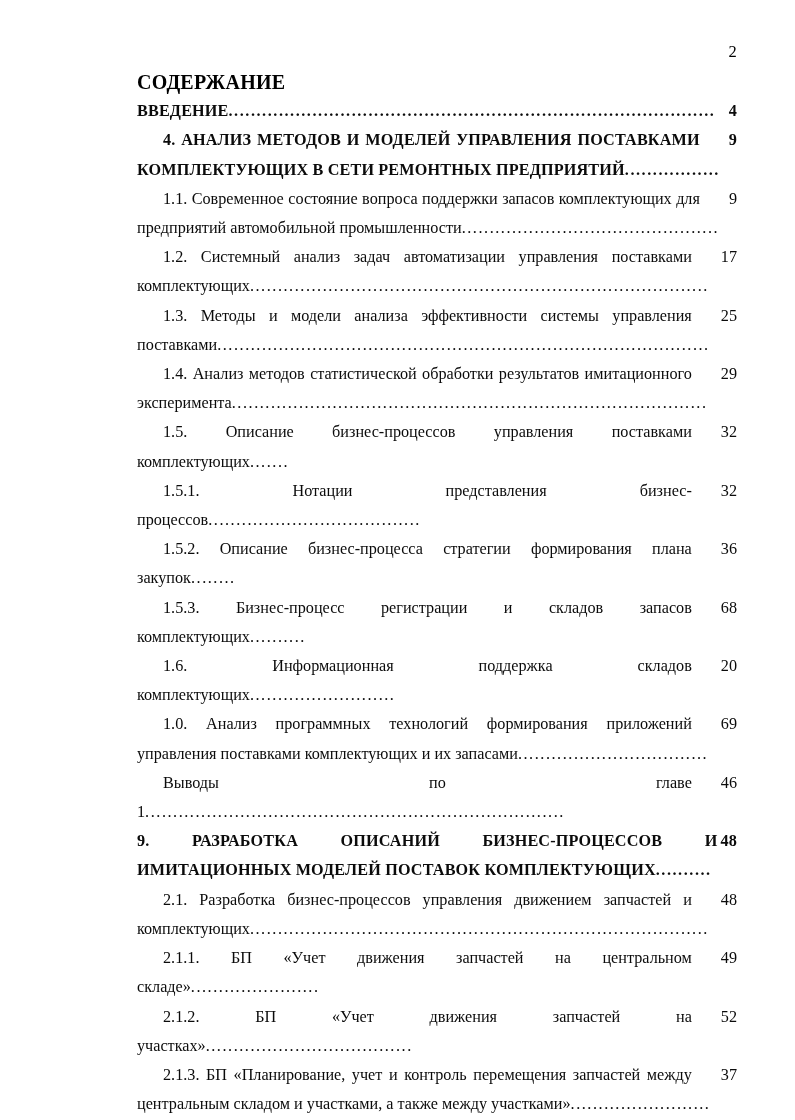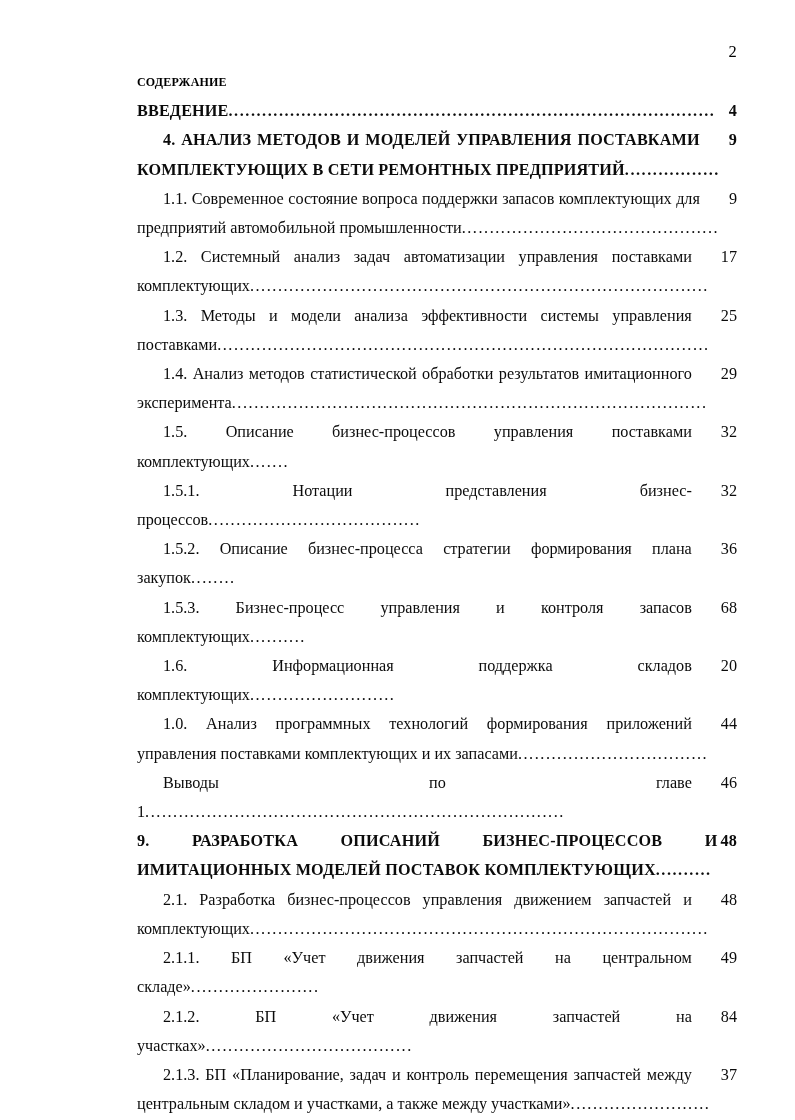--- a/index.html
+++ b/index.html
@@ -82,21 +82,21 @@
   }
 
   
   .heading {
     font-weight: 700;
     letter-spacing: .15px;
   }
 
   .title-line {
     font-weight: 700;
-    font-size: 12px;
+    font-size: 20px;
     line-height: 29.2px;
     letter-spacing: .2px;
   }
 
   
   .page {
     -webkit-font-smoothing: antialiased;
   }
 </style>
 </head>
@@ -113,29 +113,29 @@
     <div id="toc-entries">
         <div class="entry heading" style="text-indent: 0px;"><span class="num" style="font-weight: 700;">4</span><span class="label">ВВЕДЕНИЕ</span><span class="leader">.......................................................................................</span></div>
         <div class="entry heading" style="text-indent: 26px;"><span class="num" style="font-weight: 700;">9</span><span class="label">4. АНАЛИЗ МЕТОДОВ И МОДЕЛЕЙ УПРАВЛЕНИЯ ПОСТАВКАМИ КОМПЛЕКТУЮЩИХ В СЕТИ РЕМОНТНЫХ ПРЕДПРИЯТИЙ</span><span class="leader">.................</span></div>
         <div class="entry" style="text-indent: 26px;"><span class="num">9</span><span class="label">1.1. Современное состояние вопроса поддержки запасов комплектующих для предприятий автомобильной промышленности</span><span class="leader">..............................................</span></div>
         <div class="entry" style="text-indent: 26px;"><span class="num">17</span><span class="label">1.2. Системный анализ задач автоматизации управления поставками комплектующих</span><span class="leader">..................................................................................</span></div>
         <div class="entry" style="text-indent: 26px;"><span class="num">25</span><span class="label">1.3. Методы и модели анализа эффективности системы управления поставками</span><span class="leader">........................................................................................</span></div>
         <div class="entry" style="text-indent: 26px;"><span class="num">29</span><span class="label">1.4. Анализ методов статистической обработки результатов имитационного эксперимента</span><span class="leader">.....................................................................................</span></div>
         <div class="entry" style="text-indent: 26px;"><span class="num">32</span><span class="label">1.5. Описание бизнес-процессов управления поставками комплектующих</span><span class="leader">.......</span></div>
         <div class="entry" style="text-indent: 26px;"><span class="num">32</span><span class="label">1.5.1. Нотации представления бизнес-процессов</span><span class="leader">......................................</span></div>
         <div class="entry" style="text-indent: 26px;"><span class="num">36</span><span class="label">1.5.2. Описание бизнес-процесса стратегии формирования плана закупок</span><span class="leader">........</span></div>
-        <div class="entry" style="text-indent: 26px;"><span class="num">68</span><span class="label">1.5.3. Бизнес-процесс управления и контроля запасов комплектующих</span><span class="leader">..........</span></div>
+        <div class="entry" style="text-indent: 26px;"><span class="num">68</span><span class="label">1.5.3. Бизнес-процесс регистрации и складов запасов комплектующих</span><span class="leader">..........</span></div>
         <div class="entry" style="text-indent: 26px;"><span class="num">20</span><span class="label">1.6. Информационная поддержка складов комплектующих</span><span class="leader">..........................</span></div>
-        <div class="entry" style="text-indent: 26px;"><span class="num">44</span><span class="label">1.0. Анализ программных технологий формирования приложений управления поставками комплектующих и их запасами</span><span class="leader">..................................</span></div>
+        <div class="entry" style="text-indent: 26px;"><span class="num">69</span><span class="label">1.0. Анализ программных технологий формирования приложений управления поставками комплектующих и их запасами</span><span class="leader">..................................</span></div>
         <div class="entry" style="text-indent: 26px;"><span class="num">46</span><span class="label">Выводы по главе 1</span><span class="leader">...........................................................................</span></div>
         <div class="entry heading" style="text-indent: 0px;"><span class="num" style="font-weight: 700;">48</span><span class="label">9. РАЗРАБОТКА ОПИСАНИЙ БИЗНЕС-ПРОЦЕССОВ И ИМИТАЦИОННЫХ МОДЕЛЕЙ ПОСТАВОК КОМПЛЕКТУЮЩИХ</span><span class="leader">..........</span></div>
         <div class="entry" style="text-indent: 26px;"><span class="num">48</span><span class="label">2.1. Разработка бизнес-процессов управления движением запчастей и комплектующих</span><span class="leader">..................................................................................</span></div>
         <div class="entry" style="text-indent: 26px;"><span class="num">49</span><span class="label">2.1.1. БП «Учет движения запчастей на центральном складе»</span><span class="leader">.......................</span></div>
-        <div class="entry" style="text-indent: 26px;"><span class="num">84</span><span class="label">2.1.2. БП «Учет движения запчастей на участках»</span><span class="leader">.....................................</span></div>
-        <div class="entry" style="text-indent: 26px;"><span class="num">37</span><span class="label">2.1.3. БП «Планирование, задач и контроль перемещения запчастей между центральным складом и участками, а также между участками»</span><span class="leader">.........................</span></div>
+        <div class="entry" style="text-indent: 26px;"><span class="num">52</span><span class="label">2.1.2. БП «Учет движения запчастей на участках»</span><span class="leader">.....................................</span></div>
+        <div class="entry" style="text-indent: 26px;"><span class="num">37</span><span class="label">2.1.3. БП «Планирование, учет и контроль перемещения запчастей между центральным складом и участками, а также между участками»</span><span class="leader">.........................</span></div>
         <div class="entry" style="text-indent: 26px;">
           <span class="num">57</span>
         </div>
       </div>
 
   </div>
 
 </div>
 
 </body></html>

